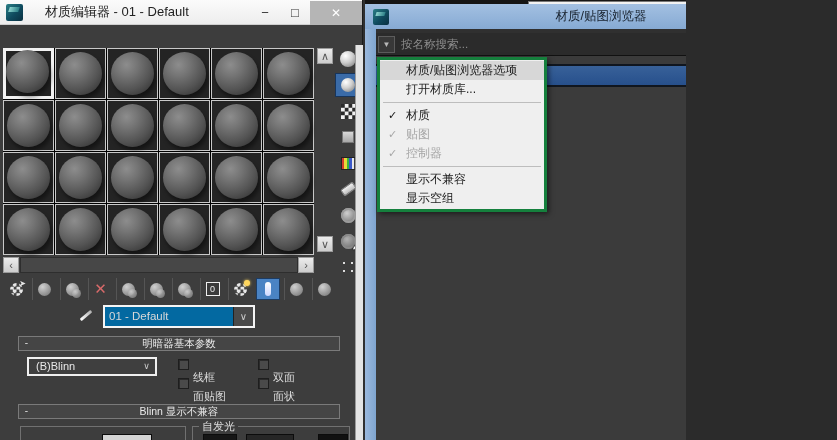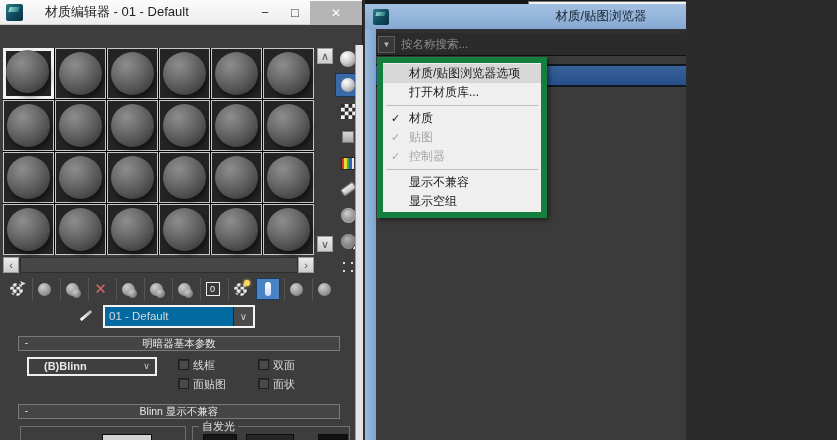--- a/index.html
+++ b/index.html
@@ -74,24 +74,24 @@
   .eyedropper::before { content:""; position:absolute; left:1px; top:6px; width:14px; height:3px; background:linear-gradient(90deg,#fff,#b0b0b0); transform:rotate(-40deg); border-radius:1px; }
   .mat-dd { position:absolute; left:103px; top:1px; width:152px; height:23px; border:2px solid #f5f5f5; background:#0369a1; display:flex; }
   .mat-dd-text { flex:1; font-size:11.5px; color:#d8d8d8; line-height:19px; padding-left:4px; }
   .mat-dd-arrow { width:20px; border-left:1px solid #222; color:#ccc; font-size:10px; text-align:center; line-height:19px; background:#4a4a4a; }
   .standard-btn { position:absolute; left:262px; top:2px; width:84px; height:21px; background:#4a4a4a; border:1px solid #919191; color:#cfcfcf; font-size:11.5px; text-align:center; line-height:19px; }
 
   
   .rollout-hd { position:absolute; left:18px; width:322px; height:15px; background:#454545; border:1px solid #7a7a7a; color:#eaeaea; font-size:10.5px; text-align:center; line-height:13px; }
   .rollout-hd .minus { position:absolute; left:3px; top:2px; width:9px; height:9px; color:#ddd; font-size:10px; line-height:7px; text-align:center; }
   .shader-dd { position:absolute; left:27px; top:312px; width:130px; height:19px; border:2px solid #efefef; background:#3f3f3f; display:flex; }
-  .shader-dd-text { flex:1; font-size:11px; color:#e8e8e8; line-height:15px; padding-left:15px;font-weight:bold; }
+  .shader-dd-text { flex:1; font-size:11px; color:#e8e8e8; line-height:15px; padding-left:7px; }
   .shader-dd-arrow { width:17px; color:#ccc; font-size:9px; text-align:center; line-height:15px; }
   .cb { position:absolute; width:11px; height:11px; background:#4a4a4a; border:1px solid #1e1e1e; box-shadow:inset 1px 1px 0 #2b2b2b; }
-  .cb-label { position:absolute; font-size:11px; color:#dcdcdc; }
+  .cb-label { position:absolute; font-size:11px; color:#dcdcdc;margin-top:12px; }
 
   
   .grp { position:absolute; border:1px solid #707070; background:transparent; }
   .grp-title { position:absolute; font-size:11px; color:#dcdcdc; background:#3d3d3d; padding:0 3px; }
   .swatch { position:absolute; border:1px solid #0c0c0c; }
 
   .ed-scrollbar { position:absolute; left:355px; top:45px; width:8px; height:395px; background:#e4e4e4; border-left:1px solid #9a9a9a; }
 
   
   .browser { position:absolute; left:365px; top:0; width:472px; height:440px; }
@@ -106,21 +106,21 @@
   .br-logo { width:16px; height:16px; margin-left:8px; background:linear-gradient(135deg,#2b7f86 0%,#0f4a5e 55%,#0a2f40 100%); border-radius:2px; position:relative; z-index:2; }
   .br-logo::after { content:""; position:absolute; left:3px; top:3px; width:9px; height:4px; background:linear-gradient(90deg,#8fd4cf,#2b7f86); transform:skewX(-18deg); }
   .br-close { position:absolute; right:1px; top:2px; width:26px; height:21px; background:#dd5048; color:#fff; font-size:11px; text-align:center; line-height:21px; z-index:2; }
   .br-search { position:absolute; left:11px; top:33px; width:461px; height:23px; background:#2b2b2b; border-bottom:1px solid #111; display:flex; align-items:center; }
   .search-dd { width:17px; height:17px; margin-left:2px; background:#383838; border:1px solid #5c5c5c; color:#b8b8b8; font-size:8px; text-align:center; line-height:16px; }
   .search-text { font-size:11.5px; color:#8d8d8d; margin-left:6px; }
   .br-content { position:absolute; left:11px; top:56px; width:461px; height:384px; background:#3b3b3b; }
   .sel-bar { position:absolute; left:0; top:8px; width:455px; height:23px; background:linear-gradient(#386199,#27508c); border-top:2px solid #10161f; border-bottom:2px solid #10161f; }
 
   
-  .popup { position:absolute; left:12px; top:57px; width:170px; background:#efefef; border:6px solid #15803d; box-shadow:2px 2px 5px rgba(0,0,0,.5); padding:1px 0; z-index:5; }
+  .popup { position:absolute; left:12px; top:57px; width:170px; background:#efefef; border:3px solid #15803d; box-shadow:2px 2px 5px rgba(0,0,0,.5); padding:1px 0; z-index:5; }
   .mi { position:relative; height:19px; line-height:19px; font-size:12px; color:#1d1d1d; padding-left:26px; white-space:nowrap; }
   .mi.hl { background:#d7d7d7; }
   .mi.disabled { color:#a6a6a6; }
   .mi .chk { position:absolute; left:8px; top:0; font-size:11px; color:#111; }
   .mi.disabled .chk { color:#a6a6a6; }
   .msep { height:1px; background:#bdbdbd; margin:3px 3px; }
 </style>
 </head>
 <body>
 

